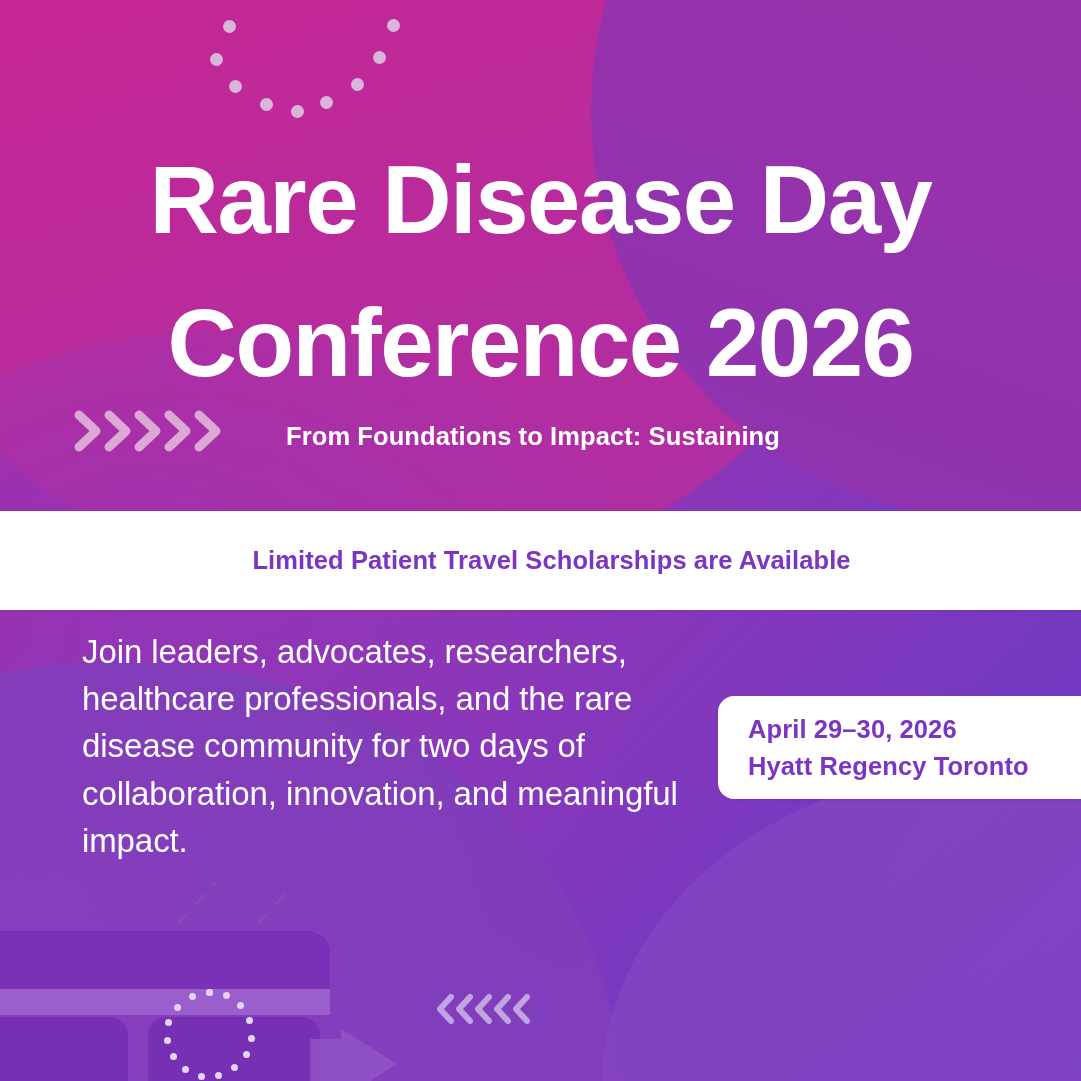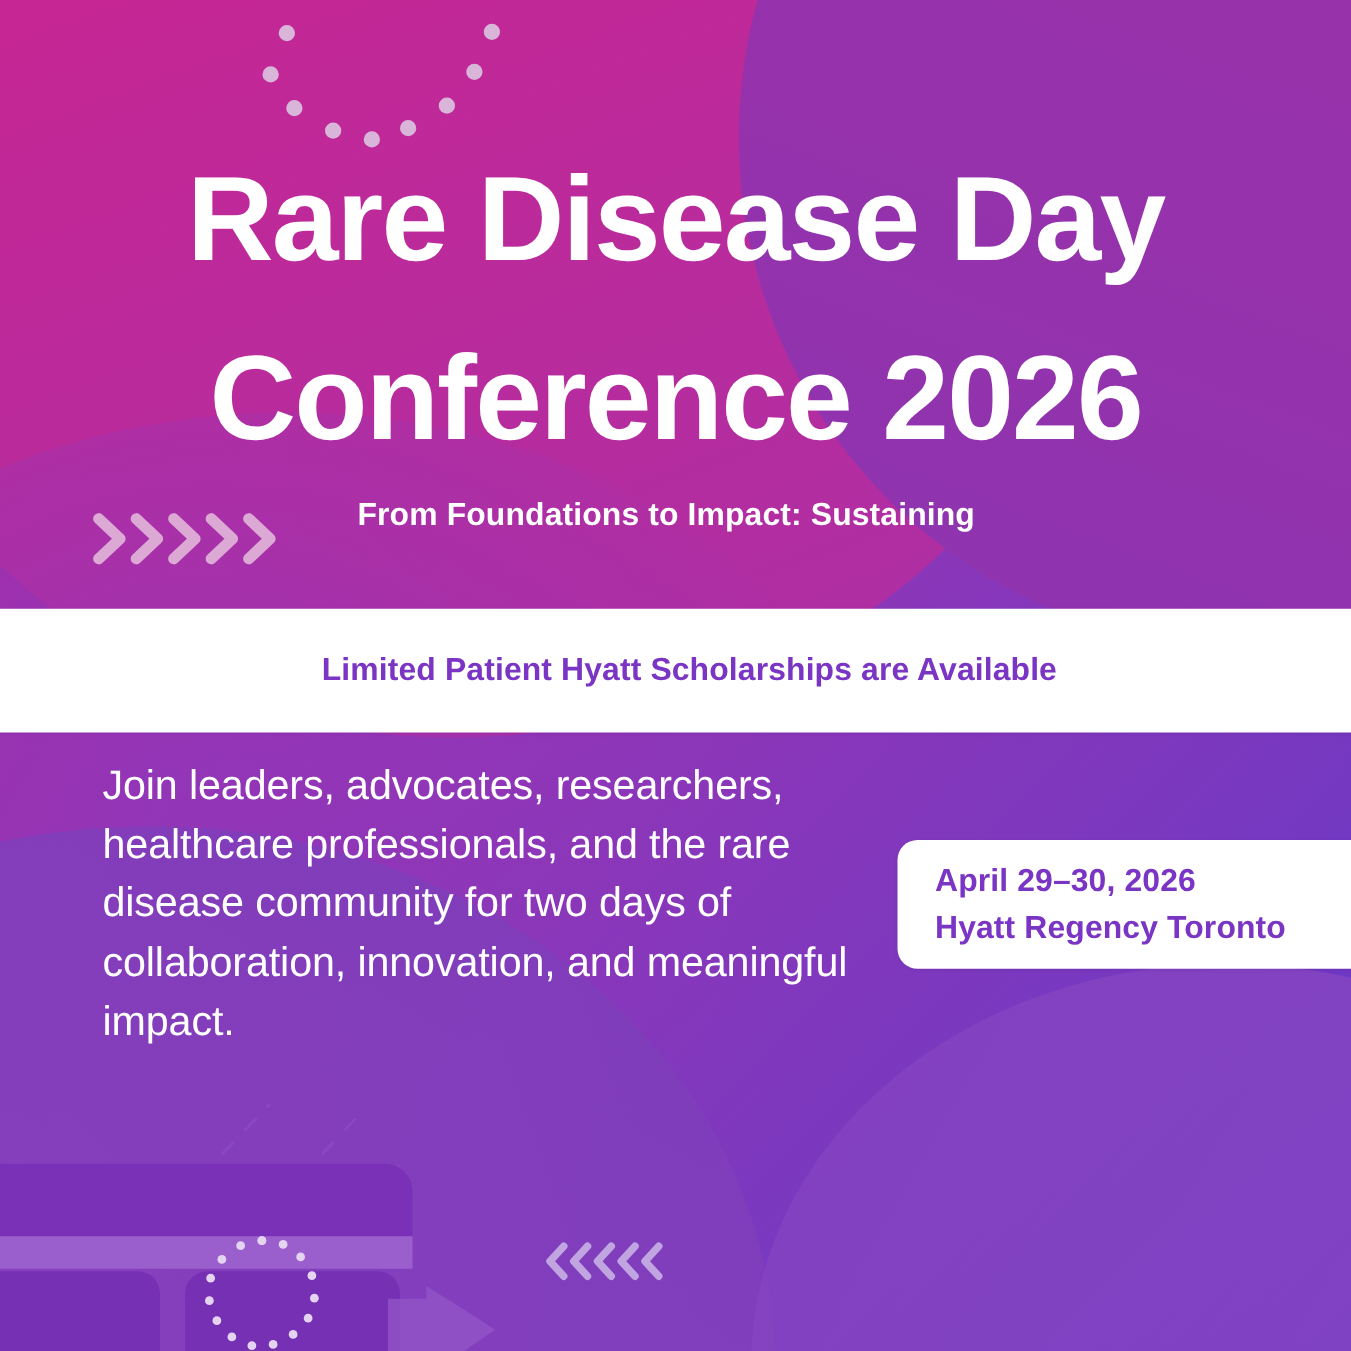--- a/index.html
+++ b/index.html
@@ -99,21 +99,21 @@
   .bl-badge {
     position:absolute; left:310px; top:98px; width:86px; height:56px;
     background:#9457c9; opacity:.72;
     clip-path:polygon(0 18%, 36% 18%, 36% 0, 72% 34%, 100% 62%, 64% 100%, 0 100%);
   }
   .bl-diag {
     position:absolute; left:96px; top:-50px; width:230px; height:120px;
   }
 
   
-  .content { position:absolute; inset:0; }
+  .content { position:absolute; inset:0;margin-top:24px; }
 
   .title {
     position:absolute; left:0; right:0;
     color:#ffffff;
     font-weight:700;
     font-size:96px;
     line-height:1.0;
     letter-spacing:-1.5px;
     text-align:center;
   }
@@ -265,21 +265,21 @@
   <div class="content">
 
     <div class="title title-l1">Rare Disease Day</div>
     <div class="title title-l2">Conference 2026</div>
 
     <div class="subtitle-wrap">
       <div class="subtitle">From Foundations to Impact: Sustaining</div>
     </div>
 
     <div class="reg-banner">
-      <div class="reg-line">Limited Patient Hyatt Scholarships are Available</div>
+      <div class="reg-line">Limited Patient Travel Scholarships are Available</div>
     </div>
 
     <div class="body-copy">Join leaders, advocates, researchers, healthcare professionals, and the rare disease community for two days of collaboration, innovation, and meaningful impact.</div>
 
     <div class="date-card">
       <div class="date-line">April 29–30, 2026</div>
       <div class="date-line">Hyatt Regency Toronto</div>
     </div>
 
 

